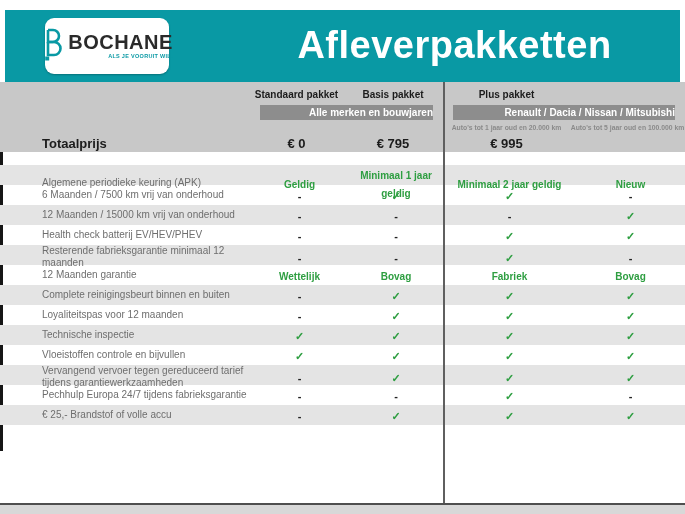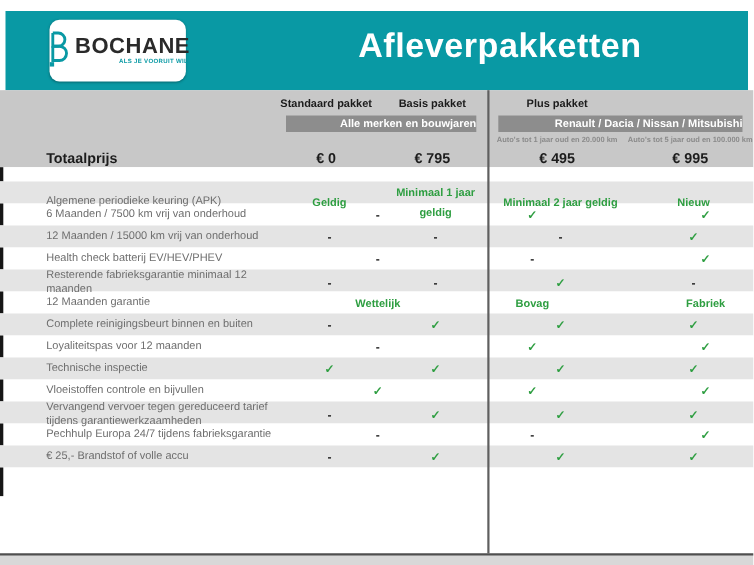--- a/index.html
+++ b/index.html
@@ -15,21 +15,21 @@
   .logo-card{
     position:absolute;left:40px;top:8px;width:124px;height:56px;
     background:#ffffff;border-radius:9px;display:flex;align-items:center;
     justify-content:center;gap:5px;box-shadow:0 1px 2px rgba(0,0,0,.25);
   }
   .logo-text{display:flex;flex-direction:column;line-height:1;}
   .logo-name{font-size:20px;font-weight:700;letter-spacing:.5px;color:#2a2a2a;}
   .logo-tagline{font-size:5.5px;color:#0999a4;text-align:right;margin-top:2px;letter-spacing:.3px;font-weight:700;}
   .page-title{
     position:absolute;left:240px;right:16px;top:14px;text-align:center;
-    color:#ffffff;font-size:31px;font-weight:700;letter-spacing:.5px;
+    color:#ffffff;font-size:38px;font-weight:700;letter-spacing:.5px;
   }
   
   .head-band{
     position:absolute;left:0;right:0;top:82px;height:70px;background:#c8c8c8;
   }
   .grid{display:grid;grid-template-columns:250px 93px 100px 127px 115px;}
   .col-title{font-size:10px;font-weight:700;color:#1c1c1c;text-align:center;padding-top:7px;height:14px;}
   .badge-row{display:grid;grid-template-columns:250px 193px 242px;margin-top:2px;height:16px;}
   .badge{
     background:#8d8d8d;color:#ffffff;font-size:10px;font-weight:700;
@@ -37,21 +37,21 @@
   }
   .note-row{height:12px;}
   .col-note{font-size:6.8px;font-weight:700;color:#8a8a8a;text-align:center;padding-top:3px;}
   .price-row{height:20px;align-items:center;}
   .total-label{font-size:13px;font-weight:700;color:#1c1c1c;padding-left:42px;}
   .col-price{font-size:13px;font-weight:700;color:#1c1c1c;text-align:center;}
   
   .table-body{position:absolute;left:0;right:0;top:152px;}
   .spacer-row{height:13px;background:#ffffff;border-left:3px solid #161616;}
   .feature-row{height:20px;align-items:center;}
-  .feature-row.white{background:#ffffff;border-left:3px solid #161616;gap:44px;}
+  .feature-row.white{background:#ffffff;border-left:3px solid #161616;}
   .feature-row.gray{background:#e4e4e4;border-left:3px solid #e4e4e4;}
   .feature-label{
     font-size:10px;color:#6e6e6e;padding-left:39px;line-height:1.15;
     white-space:pre-line;
   }
   .cell{text-align:center;}
   .check{color:#2e9e41;font-size:11px;font-weight:700;}
   .dash{color:#222222;font-size:11px;font-weight:700;}
   .feature-text{color:#2e9e41;font-size:10px;font-weight:700;}
   .empty-row{height:26px;background:#ffffff;border-left:3px solid #161616;}
@@ -101,21 +101,20 @@
     <div></div>
     <div class="col-note"></div>
     <div class="col-note"></div>
     <div class="col-note">Auto's tot 1 jaar oud en 20.000 km</div>
     <div class="col-note">Auto's tot 5 jaar oud en 100.000 km</div>
   </div>
   <div class="grid price-row">
     <div class="total-label">Totaalprijs</div>
     <div class="col-price">€ 0</div>
     <div class="col-price">€ 795</div>
-    <div class="col-price">€ 495</div>
     <div class="col-price">€ 995</div>
   </div>
 </div>
 
 <div class="table-body">
   <div class="spacer-row"></div>
   <div id="rows-container">
       <div class="grid feature-row gray">
         <div class="feature-label">Algemene periodieke keuring (APK)</div>
         <div class="cell"><span class="feature-text">Geldig</span></div>

